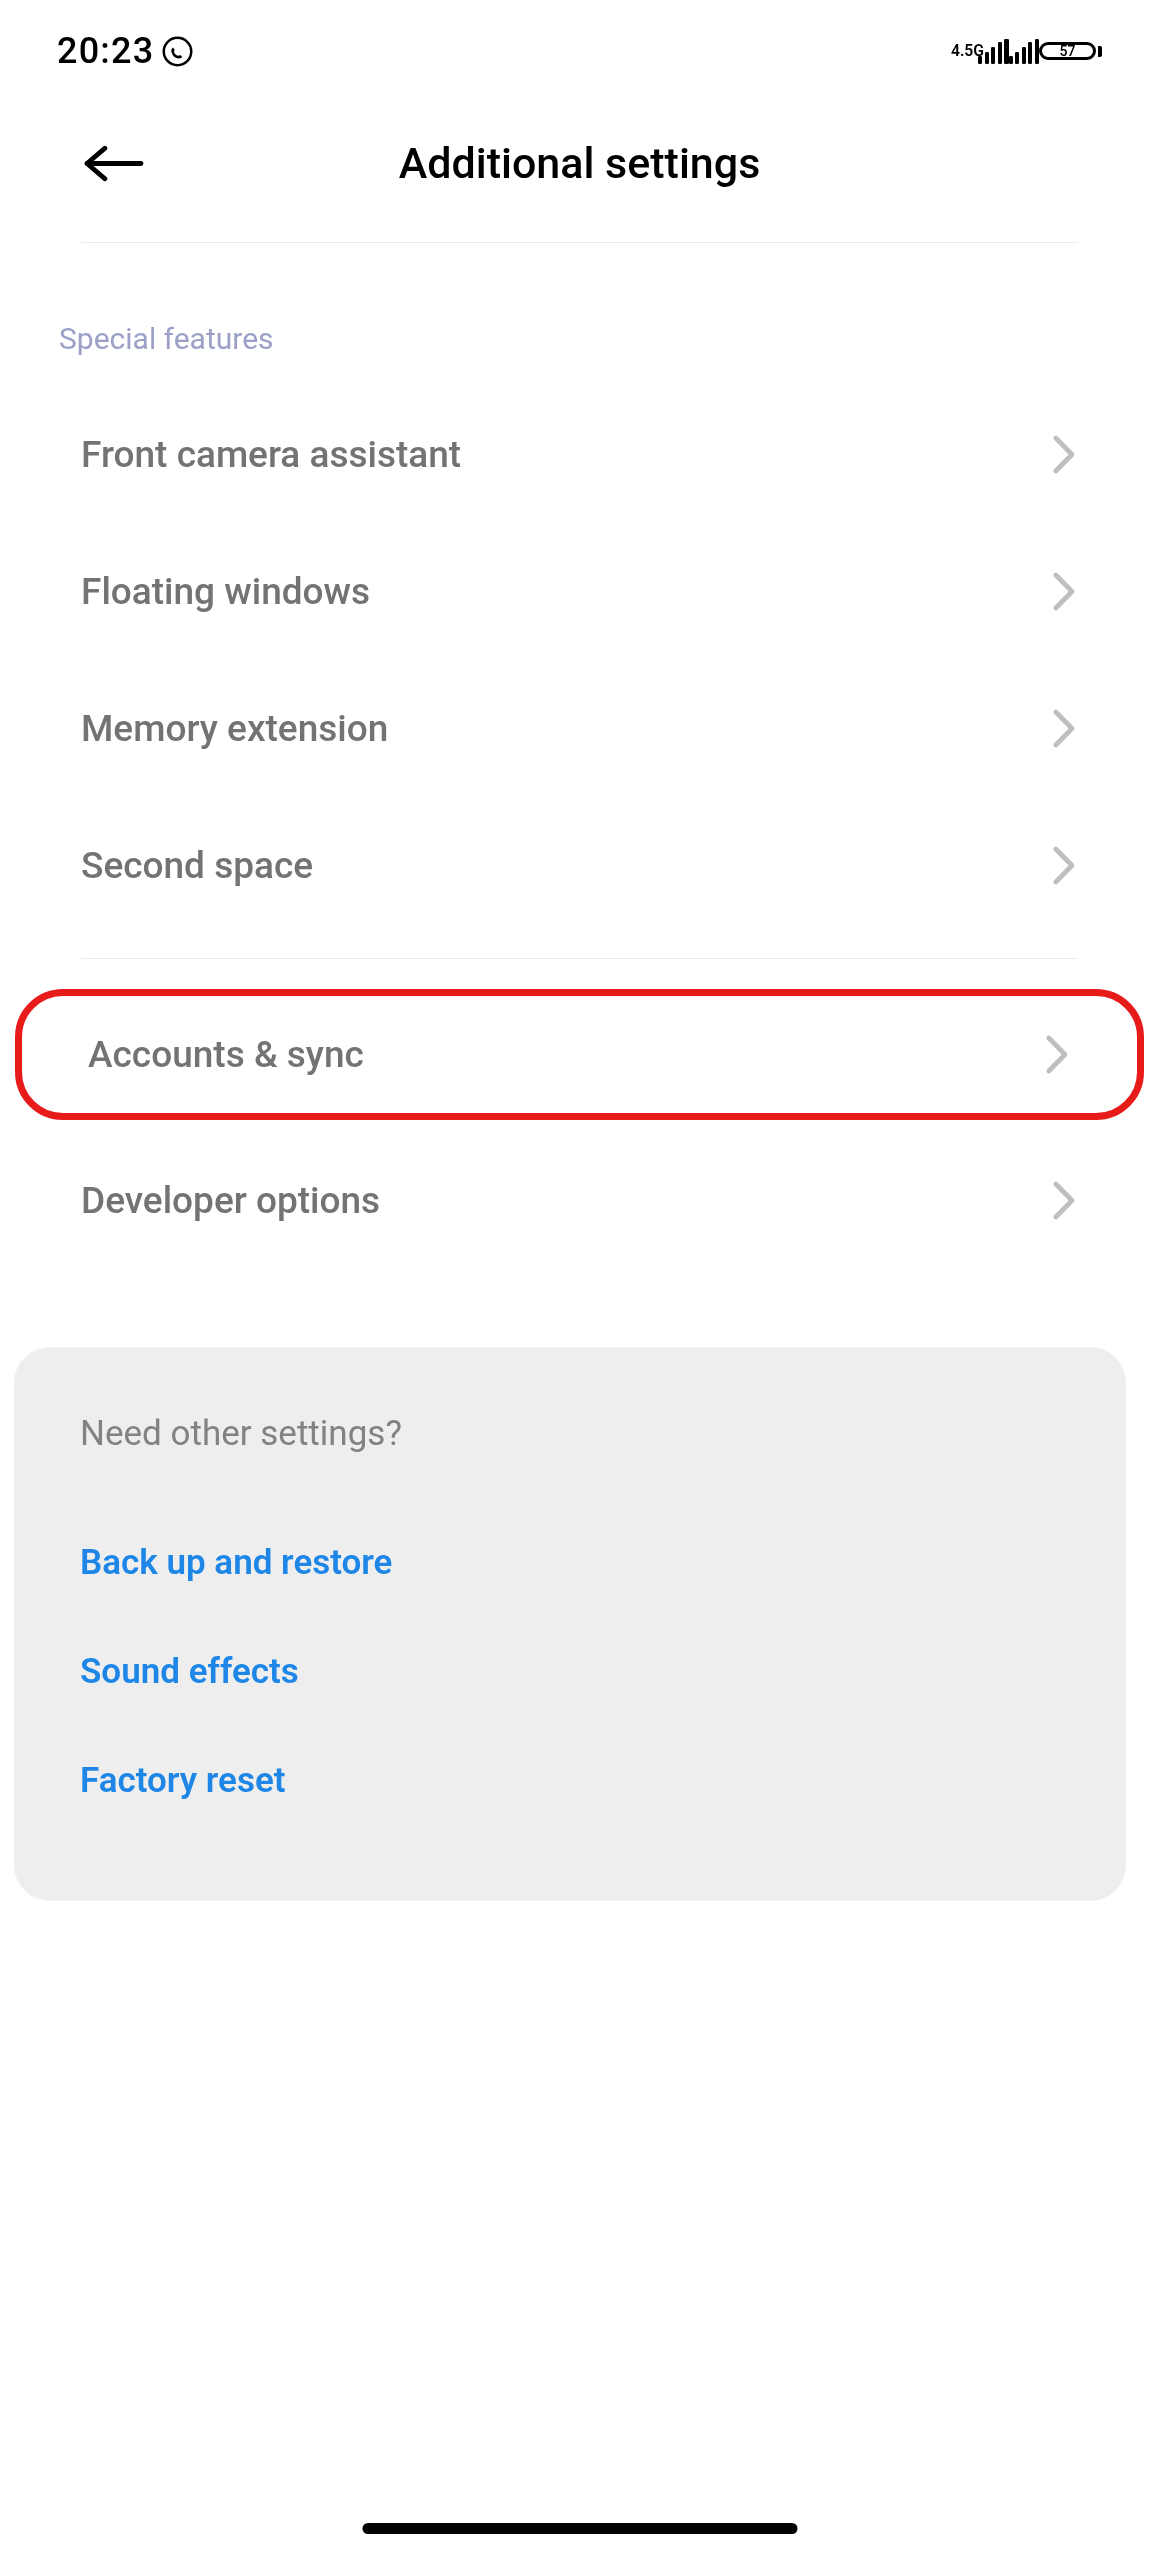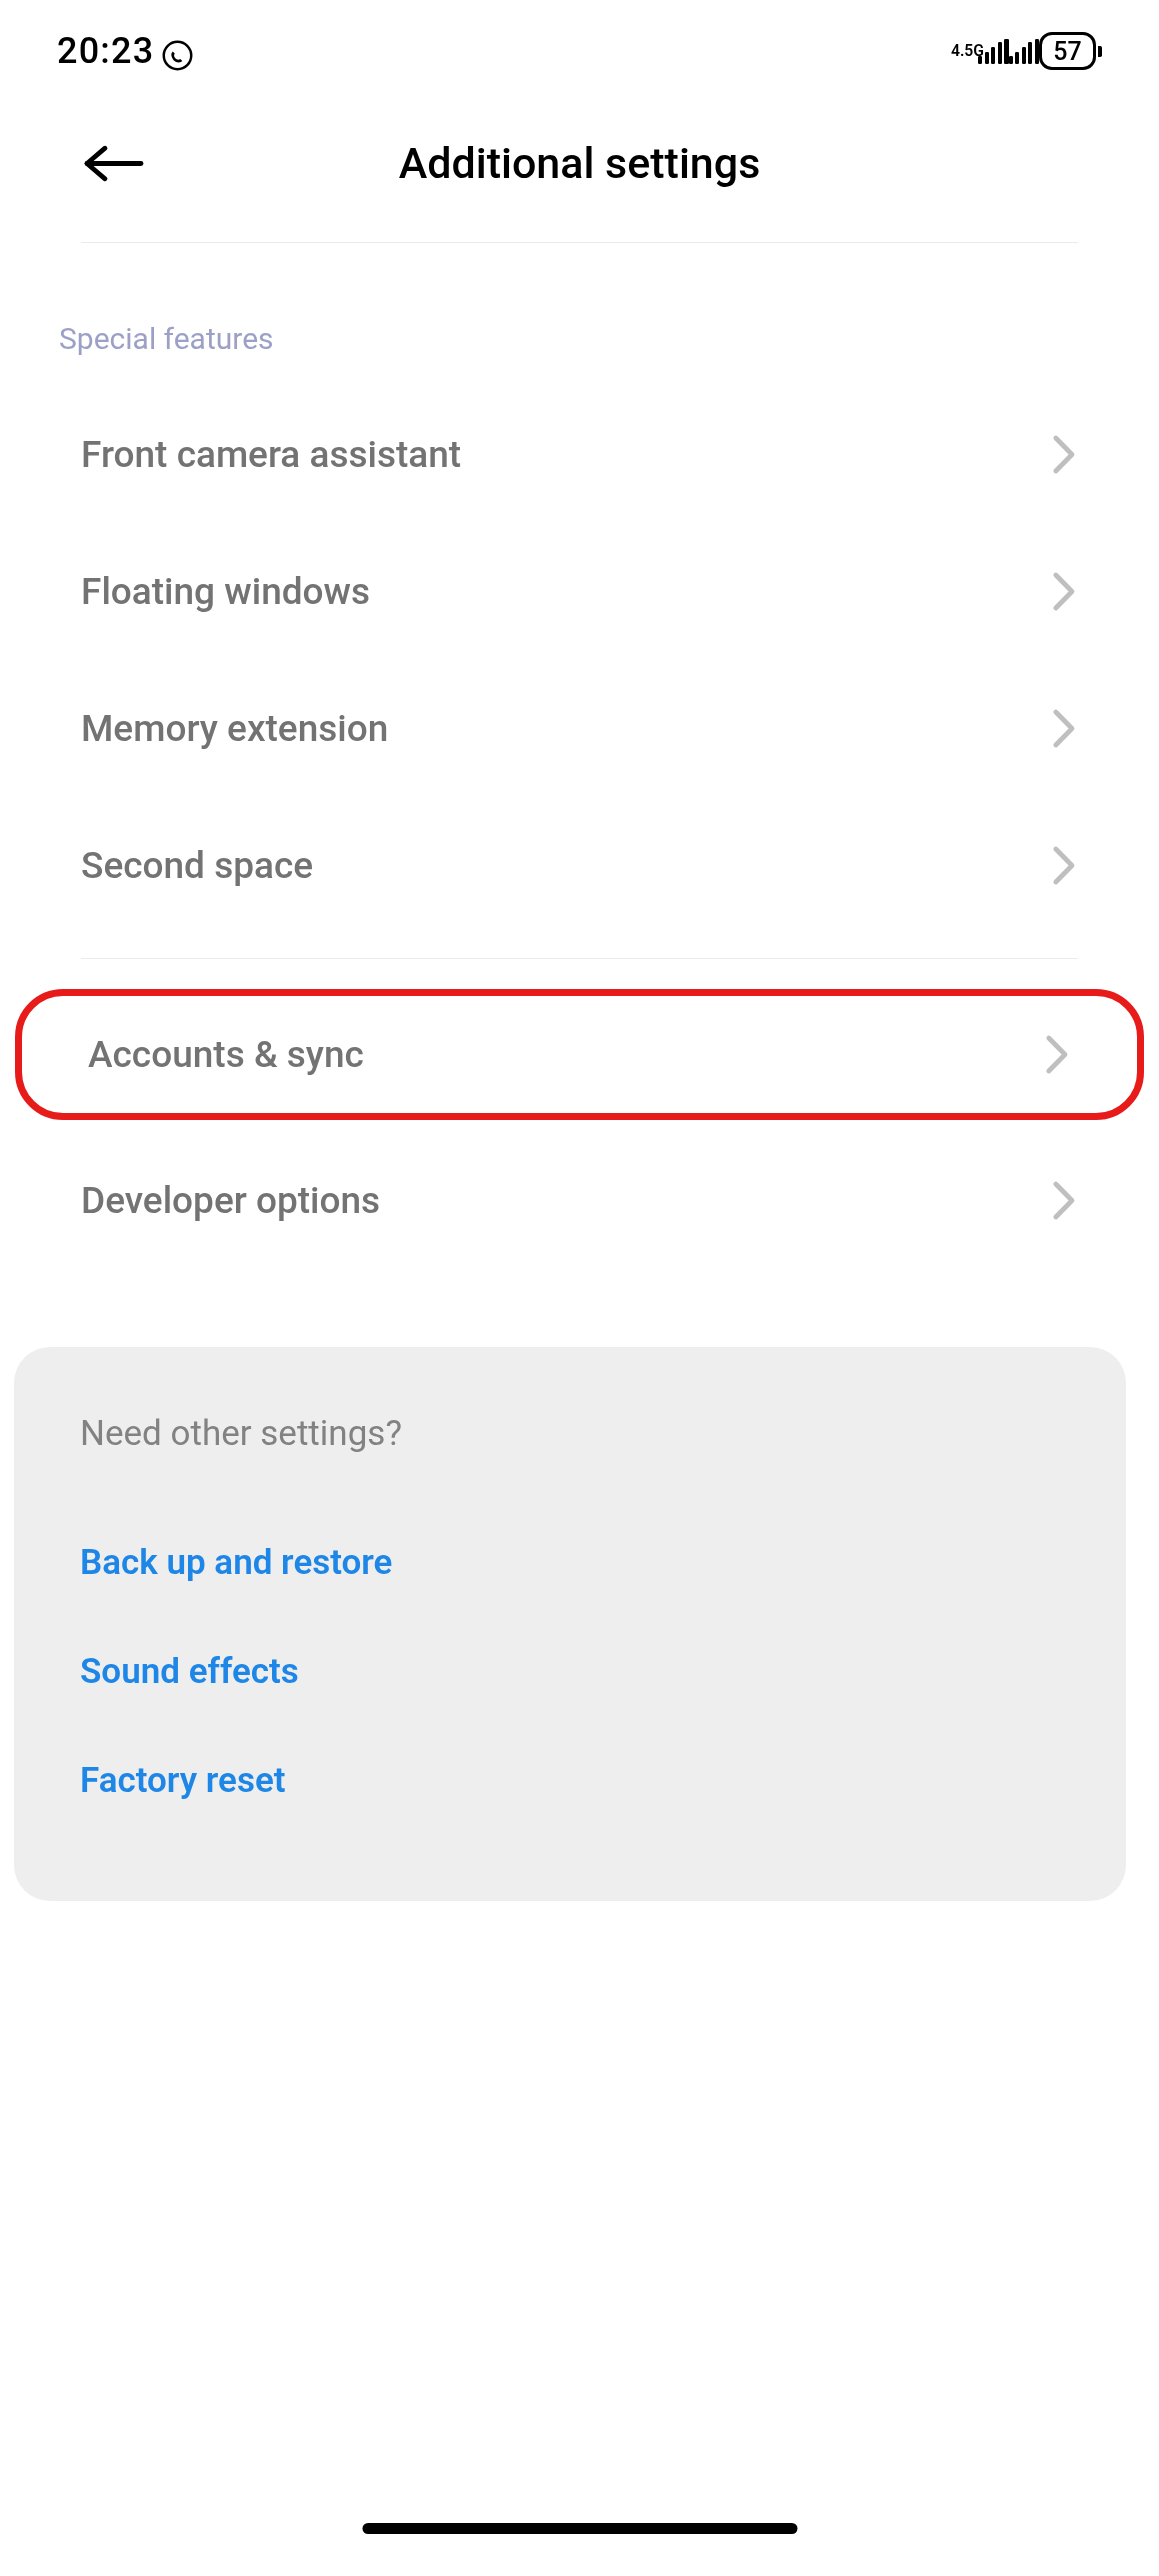--- a/index.html
+++ b/index.html
@@ -31,21 +31,21 @@
       justify-content: space-between;
       align-items: center;
       padding: 30px 57px 18px 57px;
       font-size: 36px;
       font-weight: 500;
       color: #000000;
     }
 
     .status-left {
       display: flex;
-      align-items: flex-end;
+      align-items: center;
       gap: 7px;
     }
 
     .status-time {
       font-weight: 500;
       letter-spacing: 1.2px;
     }
 
     .whatsapp-icon {
       width: 33px;
@@ -86,27 +86,27 @@
     .signal-bar:nth-child(4) { height: 22px; }
     .signal-bar:nth-child(5) { height: 25px; }
 
     .battery {
       display: flex;
       align-items: center;
     }
 
     .battery-body {
       width: 57px;
-      height: 38px;
+      height: 18px;
       border: 3px solid #000000;
       border-radius: 13px;
       display: flex;
       align-items: center;
       justify-content: center;
-      font-size: 25px;
+      font-size: 14px;
       font-weight: 500;
     }
 
     .battery-tip {
       width: 4.2px;
       height: 11px;
       background: #000000;
       border-radius: 0 1.8px 1.8px 0;
       margin-left: 1.8px;
     }

